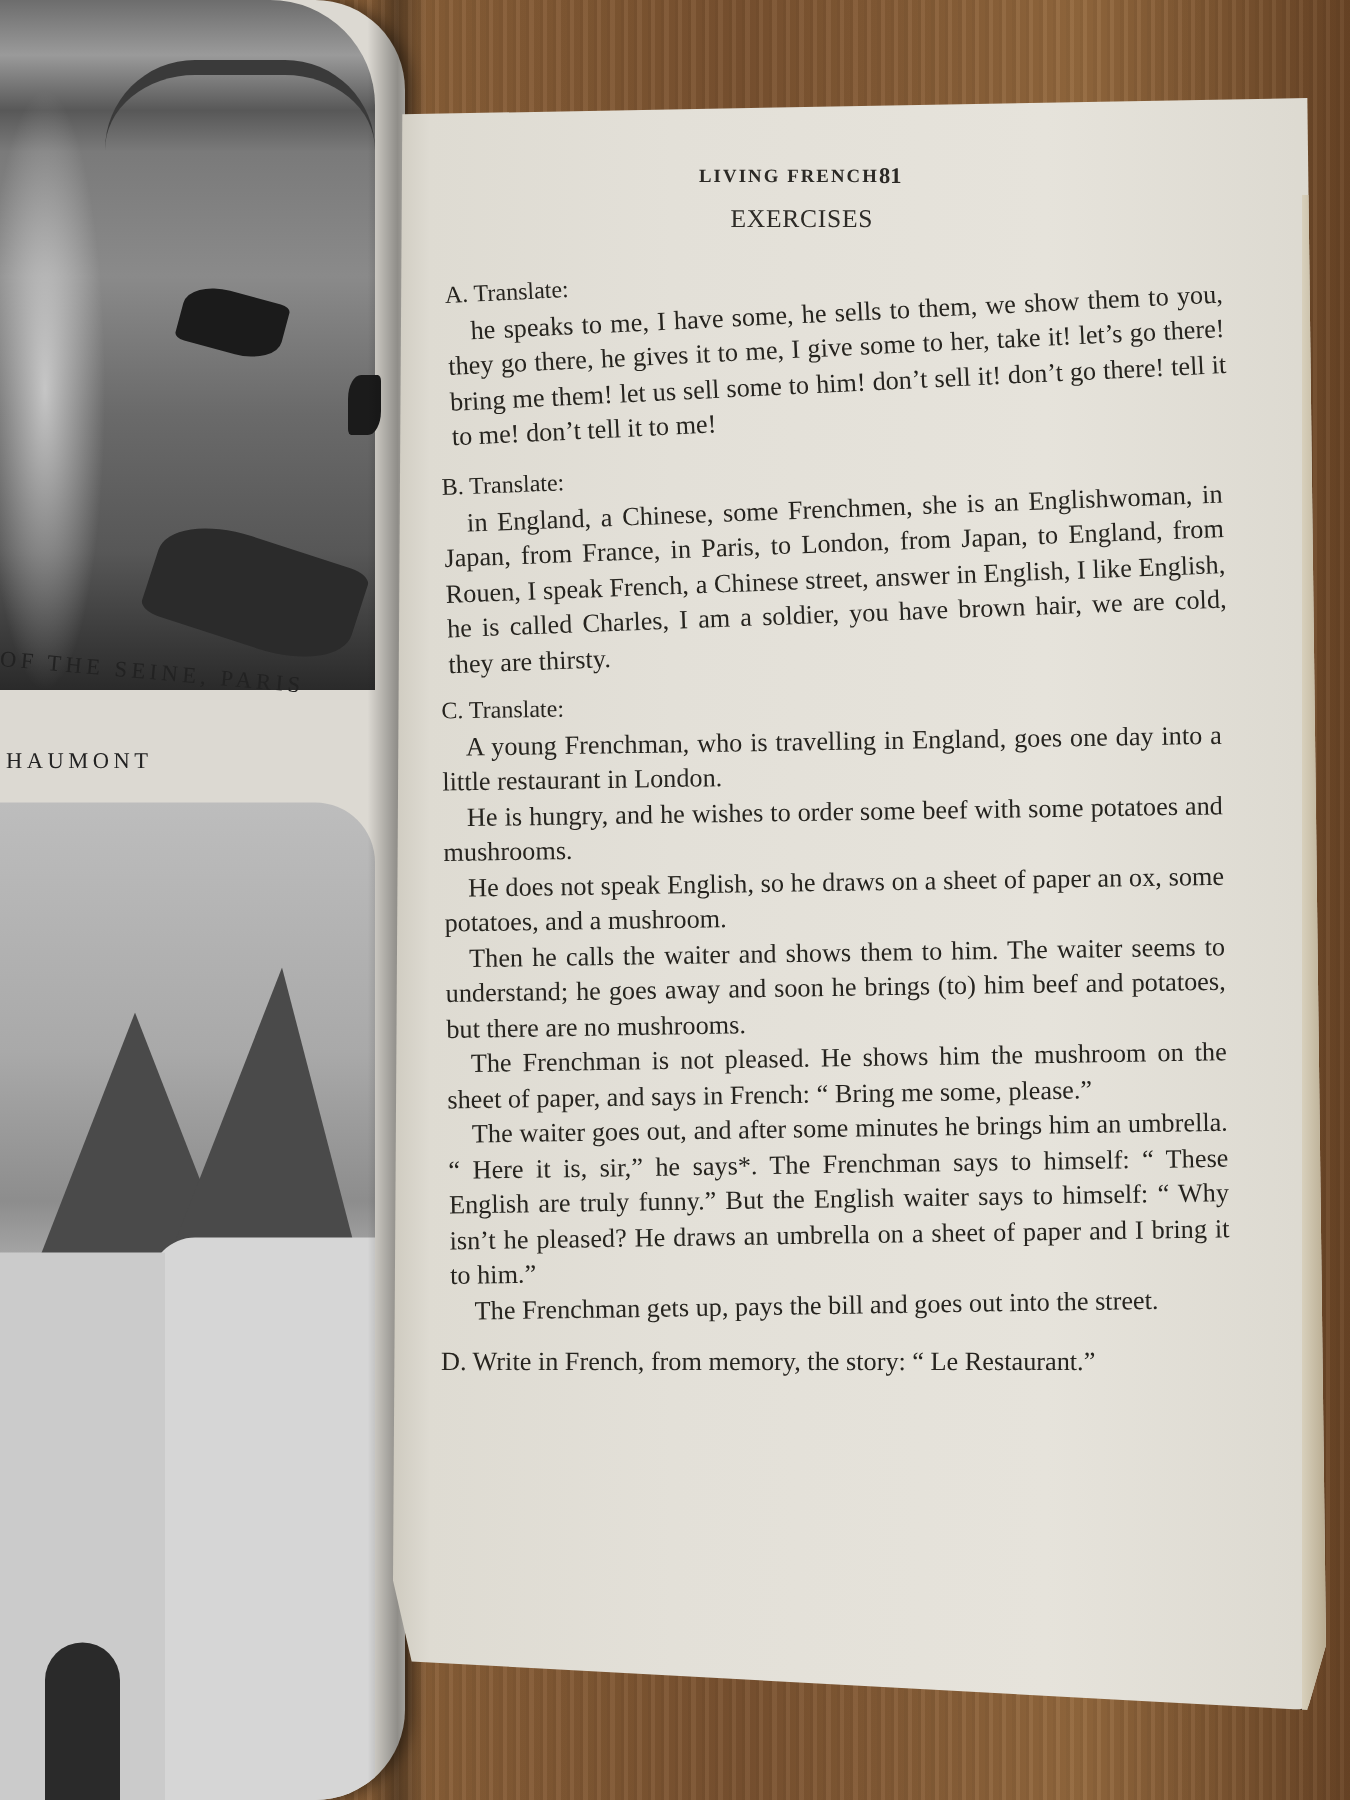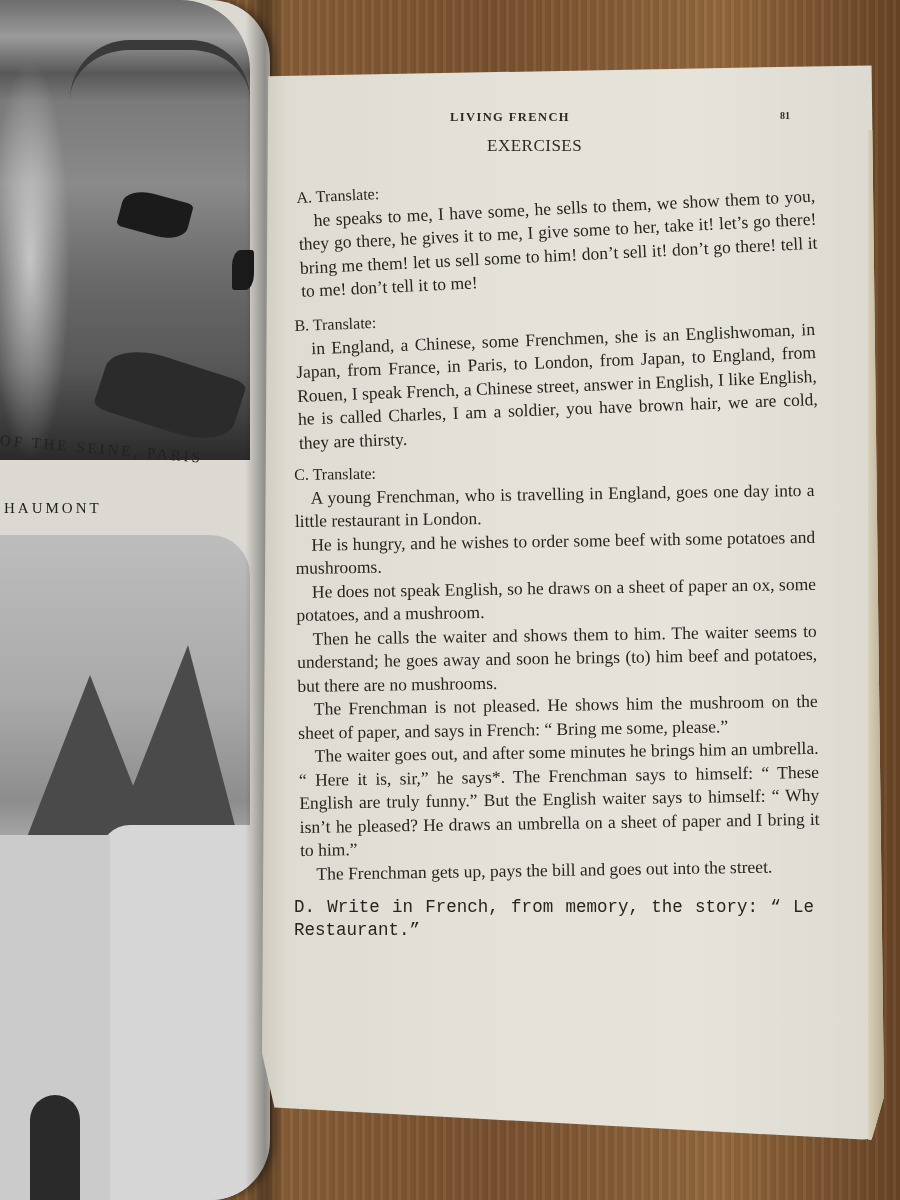--- a/index.html
+++ b/index.html
@@ -21,41 +21,41 @@
     background: linear-gradient(90deg, #cfcbc0 0%, #dedbd2 4%, #e3e0d8 30%, #e6e3db 70%, #dcd9d0 100%);
     border-radius: 0 6px 22px 0;
     box-shadow: 6px 18px 18px rgba(0,0,0,0.55);
     clip-path: polygon(1% 1.5%, 98% 0.5%, 100% 96%, 98% 100%, 2% 97%, 0% 92%);
   }
   .page-edge {
     position: absolute; right: 0; top: 70px; width: 16px; height: 1040px;
     background: linear-gradient(90deg, #d8d0bc, #b8ab90);
   }
   .header-row {
-    position: absolute; left: 188px; top: 50px; width: 340px;
-    display: flex; justify-content: space-between;
+    position: absolute; left: 204px; top: 50px; width: 340px;
+    display: flex; justify-content: flex-start;
     font-size: 12.5px; letter-spacing: 1.4px; color: #2c2a26; font-weight: bold;
   }
-  .header-row .page-num { font-size: 10px; letter-spacing: 0; }
+  .header-row .page-num { font-size: 15px; letter-spacing: 0; }
   .section-title {
     position: absolute; left: 225px; top: 76px;
     font-size: 17px; letter-spacing: 0.5px; color: #2d2b27;
   }
   .content {
     position: absolute; left: 32px; top: 118px; width: 520px;
     color: #26241f; font-size: 17.5px; line-height: 23.5px;
   }
   .ex-label { font-size: 16px; margin-top: 8px; }
   .ex-body { text-align: justify; text-indent: 16px; }
   .ex-body p { text-indent: 16px; margin: 0; }
   .ex-a { transform: rotate(-2.8deg); transform-origin: left top; margin-left: 2px; }
   .ex-b { transform: rotate(-2.2deg); transform-origin: left top; margin-top: 10px; }
   .ex-c { transform: rotate(-0.9deg); transform-origin: left top; margin-top: 8px; }
   .ex-d { margin-top: 10px; }
-  .ex-d .d-text { text-align: justify; font-family: Liberation Mono, monospace; }
+  .ex-d .d-text { text-align: justify; }
   .footnote { font-size: 15px; line-height: 19px; margin-top: 10px; text-align: justify; text-indent: 8px; }
   .sig { font-size: 11px; margin-top: 10px; margin-left: 40px; letter-spacing: 0.5px; }
   
   .left-page {
     position: absolute; left: 0; top: 0; width: 270px; height: 1200px;
     background: #dcd9d2;
     border-radius: 0 60px 60px 0;
     box-shadow: 4px 0 10px rgba(0,0,0,0.45);
     overflow: hidden;
   }

